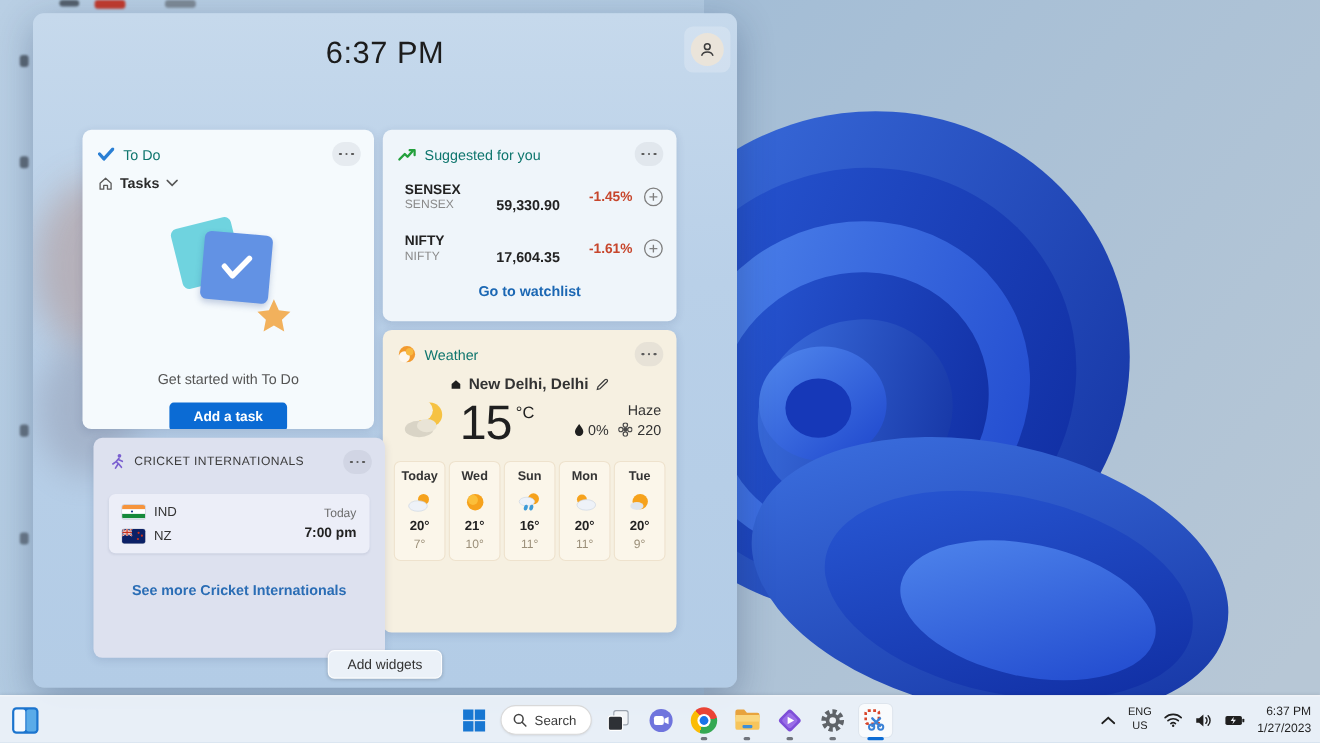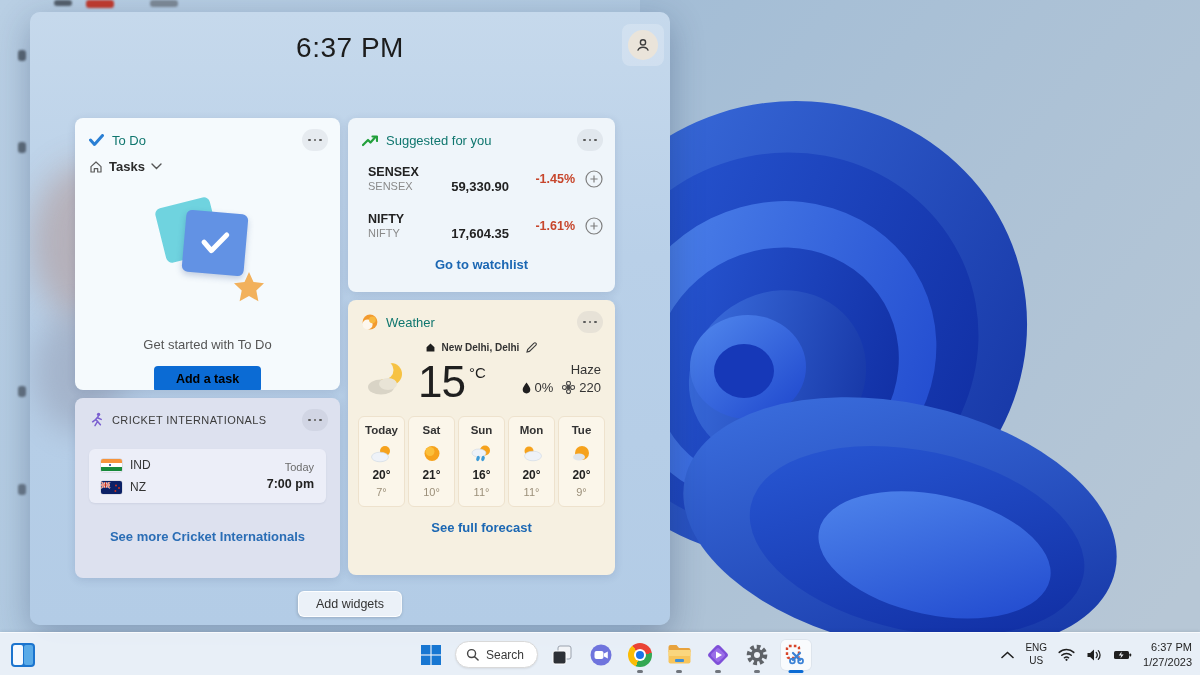--- a/index.html
+++ b/index.html
@@ -44,58 +44,58 @@
   .todo-card { left:45px; top:106px; width:265px; height:272px; background:#f5fafd; }
   .tasks-row { display:flex; align-items:center; gap:6px; margin:2px 0 0 14px; cursor:pointer; }
   .tasks-label { font-size:13px; font-weight:700; color:#2b2b2b; }
   .todo-illus { position:relative; width:120px; height:108px; margin:22px auto 0; }
   .note-back { position:absolute; left:12px; top:6px; width:56px; height:56px; background:#6fd3df;
     border-radius:6px; transform:rotate(-14deg); }
   .note-front { position:absolute; left:36px; top:16px; width:62px; height:62px; background:#6292e4;
     border-radius:6px; transform:rotate(5deg); display:flex; align-items:center; justify-content:center;
     box-shadow:0 3px 6px rgba(40,70,140,.25); }
   .todo-caption { text-align:center; font-size:13px; color:#555; margin-top:33px; }
-  .add-task-btn { display:block; margin:14px auto 0; background:#0b6bd4; color:#000000; border:0;
+  .add-task-btn { display:block; margin:14px auto 0; background:#0b6bd4; color:#ffffff; border:0;
     font-size:12.5px; font-weight:700; padding:6px 22px; border-radius:4px; cursor:pointer;
     font-family:"Liberation Sans",sans-serif; }
 
   
   .suggested-card { left:318px; top:106px; width:267px; height:174px; background:#eff5fa; }
   .stock-row { display:flex; align-items:center; padding:6px 12px 6px 20px; }
   .stock-id { width:72px; }
   .stock-symbol { font-size:12.5px; font-weight:700; color:#222; }
   .stock-name { font-size:11px; color:#8a8a8a; margin-top:1px; }
   .stock-price { font-size:13px; font-weight:700; color:#222; flex:1; text-align:right; padding-right:14px;margin-top:16px; }
   .stock-change { font-size:12.5px; font-weight:700; color:#c7462c; width:52px; text-align:right; }
   .plus-btn { margin-left:10px; cursor:pointer; display:flex; }
   .watchlist-link { display:block; text-align:center; font-size:13px; font-weight:700; color:#1b67b3;
     margin-top:10px; cursor:pointer; text-decoration:none; }
 
   
   .weather-card { left:318px; top:288px; width:267px; height:275px; background:#f6f0e1; }
   .loc-row { display:flex; align-items:center; justify-content:center; gap:6px; margin-top:2px; cursor:pointer; }
-  .loc-text { font-size:10px; font-weight:700; color:#333;text-align:center; }
+  .loc-text { font-size:14px; font-weight:700; color:#333;text-align:center; }
   .current-row { display:flex; align-items:flex-start; padding:6px 14px 0 16px; }
   .temp-num { font-size:44px; font-weight:400; color:#1f1f1f; line-height:1; letter-spacing:-1px; }
   .temp-unit { font-size:15px; color:#1f1f1f; margin:4px 0 0 4px; }
   .cond-block { margin-left:auto; text-align:right; margin-top:2px; }
   .cond-text { font-size:13px; color:#333; }
   .cond-stats { display:flex; align-items:center; gap:4px; font-size:13px; color:#333; margin-top:3px; justify-content:flex-end;}
   .forecast-row { display:flex; gap:3px; padding:12px 10px 0 10px; }
   .day-card { flex:1; background:#fbf6ea; border:1px solid #eee2cd; border-radius:6px; text-align:center;
     padding:7px 2px 8px; cursor:pointer; }
   .day-name { font-size:11.5px; font-weight:700; color:#333; }
   .day-icon { margin:6px auto 4px; height:22px; display:flex; align-items:center; justify-content:center; }
   .day-hi { font-size:12px; font-weight:700; color:#222; margin-top:4px; }
   .day-lo { font-size:11px; color:#9b8f79; margin-top:4px; }
   .forecast-link { display:block; text-align:center; font-size:13px; font-weight:700; color:#1b67b3;
     margin-top:13px; cursor:pointer; text-decoration:none; }
 
   
-  .cricket-card { left:45px; top:386px; width:265px; height:180px; background:#dde1ef; }
+  .cricket-card { left:55px; top:386px; width:265px; height:200px; background:#dde1ef; }
   .cricket-title { font-size:11px; letter-spacing:.4px; color:#3b3b3b; }
   .match-card { margin:12px 14px 0; background:#eceef8; border-radius:6px; padding:9px 12px; display:flex;
     cursor:pointer; box-shadow:0 1px 2px rgba(40,50,90,.08); }
   .teams { flex:1; display:flex; flex-direction:column; gap:8px; }
   .team { display:flex; align-items:center; gap:8px; }
   .team-name { font-size:12px; color:#333; }
   .flag { width:21px; height:13px; border-radius:2px; overflow:hidden; position:relative; box-shadow:0 0 0 .5px rgba(0,0,0,.15);}
   .match-when { text-align:right; display:flex; flex-direction:column; gap:4px; justify-content:center; }
   .when-day { font-size:11px; color:#6c6c6c; }
   .when-time { font-size:12.5px; font-weight:700; color:#222; }
@@ -336,21 +336,21 @@
         <div class="day-icon">
             <svg width="24" height="19" viewBox="0 0 24 19">
           <circle cx="15" cy="7" r="5" fill="#f6a21c"></circle>
           <ellipse cx="10" cy="13" rx="8.5" ry="4.8" fill="#eef2f8" stroke="#ccd6e2" stroke-width=".6"></ellipse>
         </svg>
           </div>
         <div class="day-hi">20°</div>
         <div class="day-lo">7°</div>
       </div>
       <div class="day-card">
-        <div class="day-name">Sat</div>
+        <div class="day-name">Wed</div>
         <div class="day-icon">
             <svg width="20" height="19" viewBox="0 0 20 19">
           <circle cx="10" cy="9.5" r="7.5" fill="#f6a21c"></circle>
           <circle cx="8" cy="7.5" r="4.5" fill="#fbbf3a"></circle>
         </svg>
           </div>
         <div class="day-hi">21°</div>
         <div class="day-lo">10°</div>
       </div>
       <div class="day-card">
@@ -382,21 +382,20 @@
         <div class="day-icon">
             <svg width="22" height="19" viewBox="0 0 22 19">
           <circle cx="11" cy="9" r="7" fill="#f6a21c"></circle>
           <ellipse cx="8" cy="13" rx="6" ry="3.6" fill="#dfe5ec"></ellipse>
         </svg>
           </div>
         <div class="day-hi">20°</div>
         <div class="day-lo">9°</div>
       </div>
     </div>
-    <a class="forecast-link">See full forecast</a>
   </div>
 
   <div class="card cricket-card">
     <div class="card-head">
       <svg width="15" height="16" viewBox="0 0 15 16">
         <circle cx="9.6" cy="2.4" r="1.7" fill="#7a5fd0"></circle>
         <path d="M9.2,4.6 L6.6,7.6 L8.6,9.4 L6,13.6 M6.6,7.6 L3.6,9.8 M9,6 L12.2,7.4 M8.6,9.4 L11.4,12.8" fill="none" stroke="#7a5fd0" stroke-width="1.5" stroke-linecap="round" stroke-linejoin="round"></path>
       </svg>
       <span class="card-title cricket-title">CRICKET INTERNATIONALS</span>
       <div class="dots-btn">

